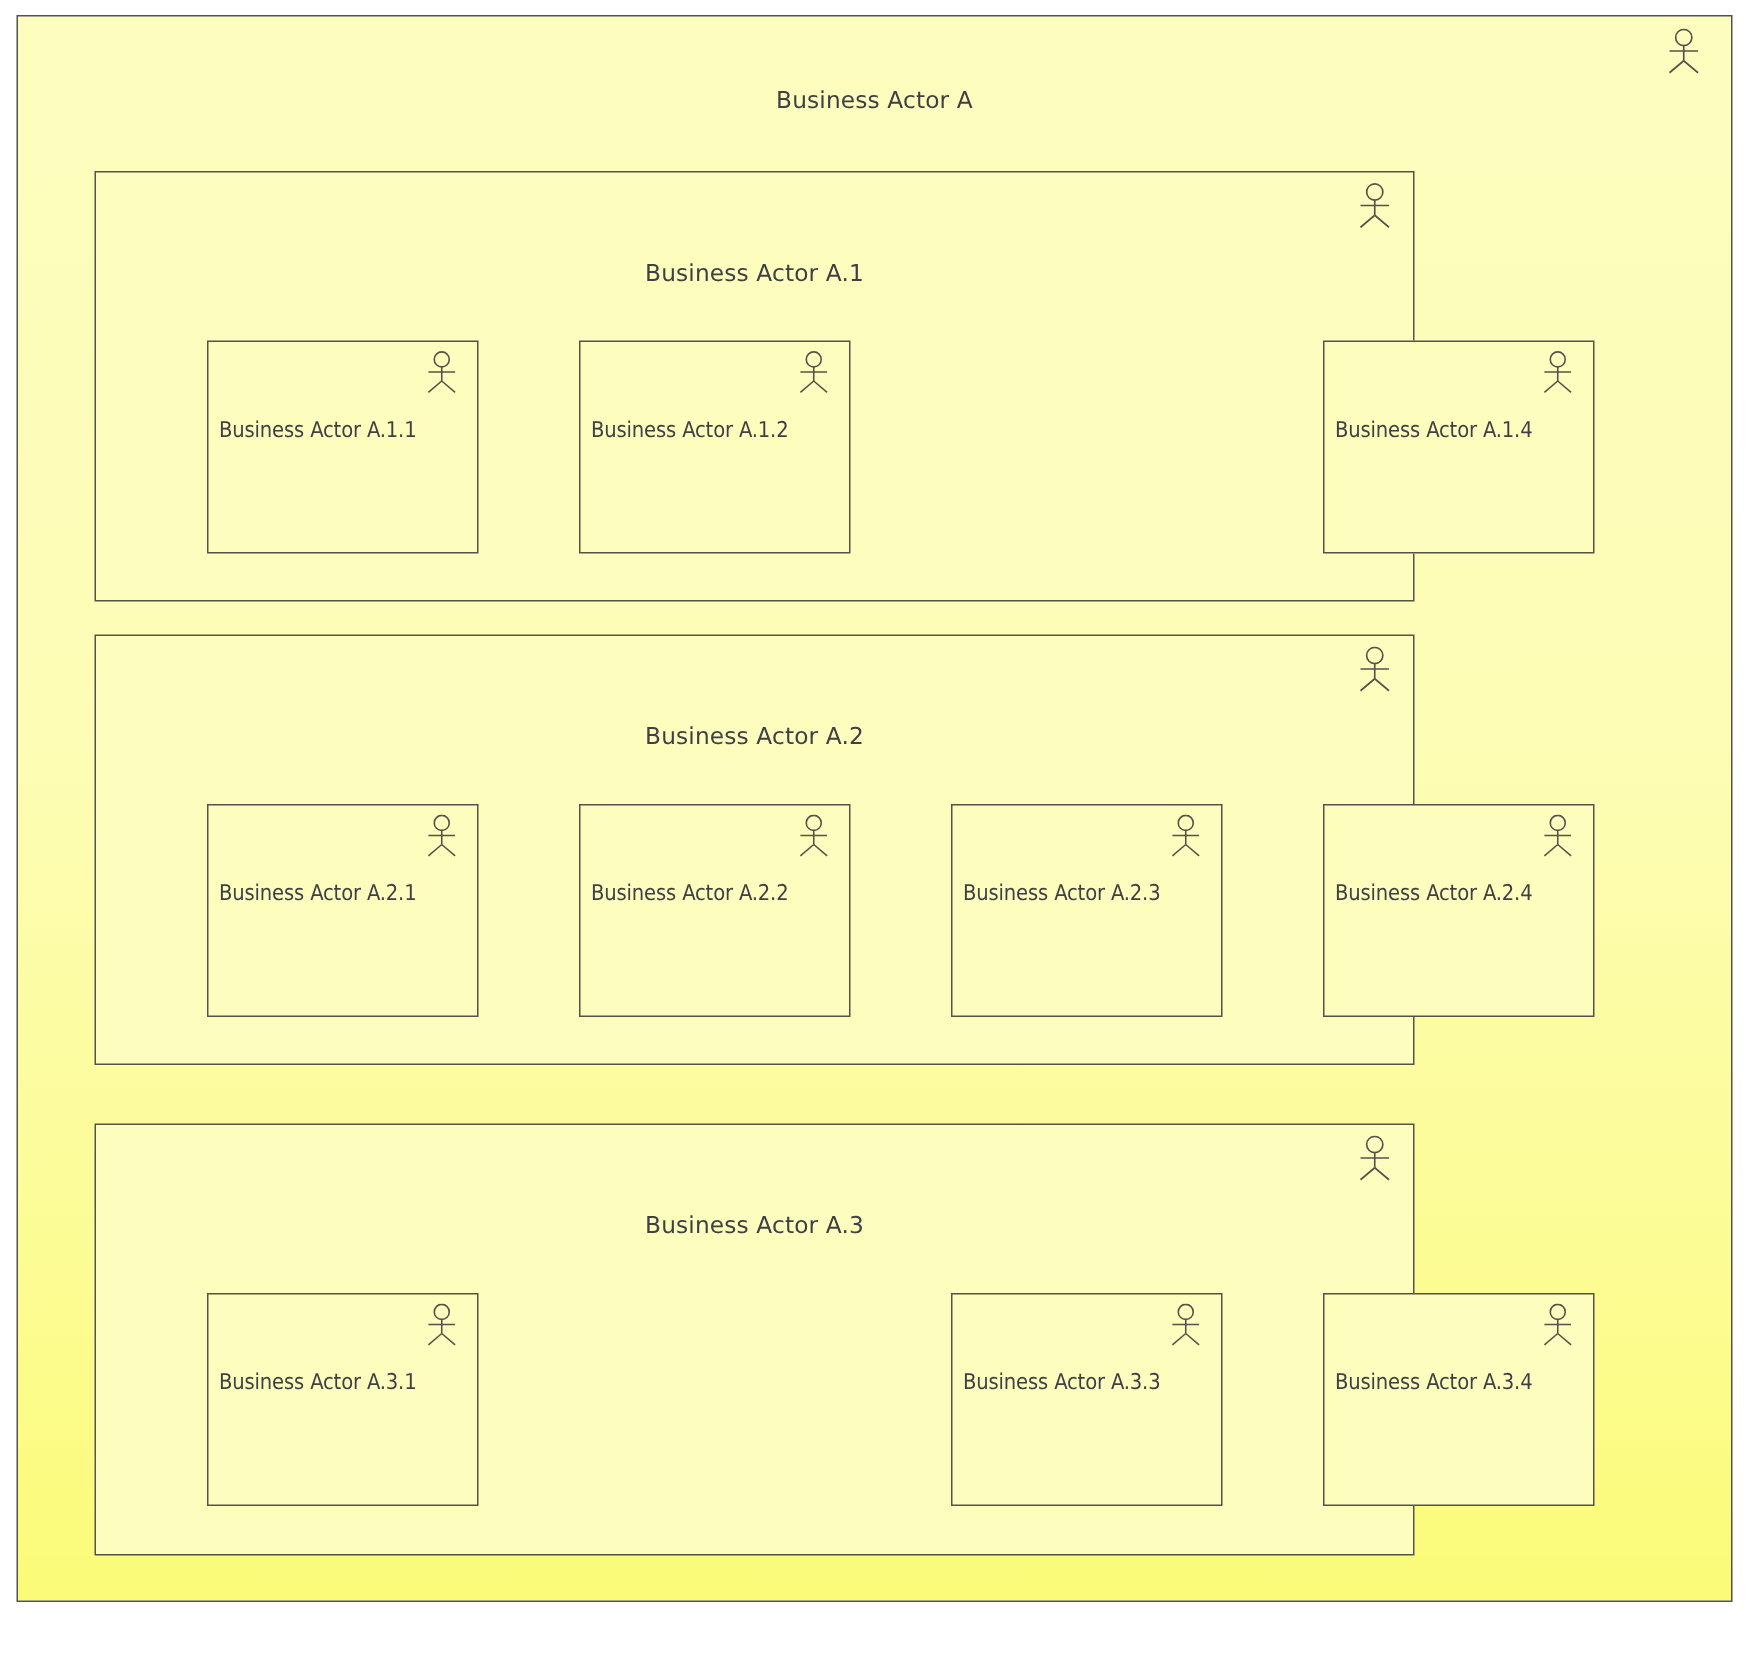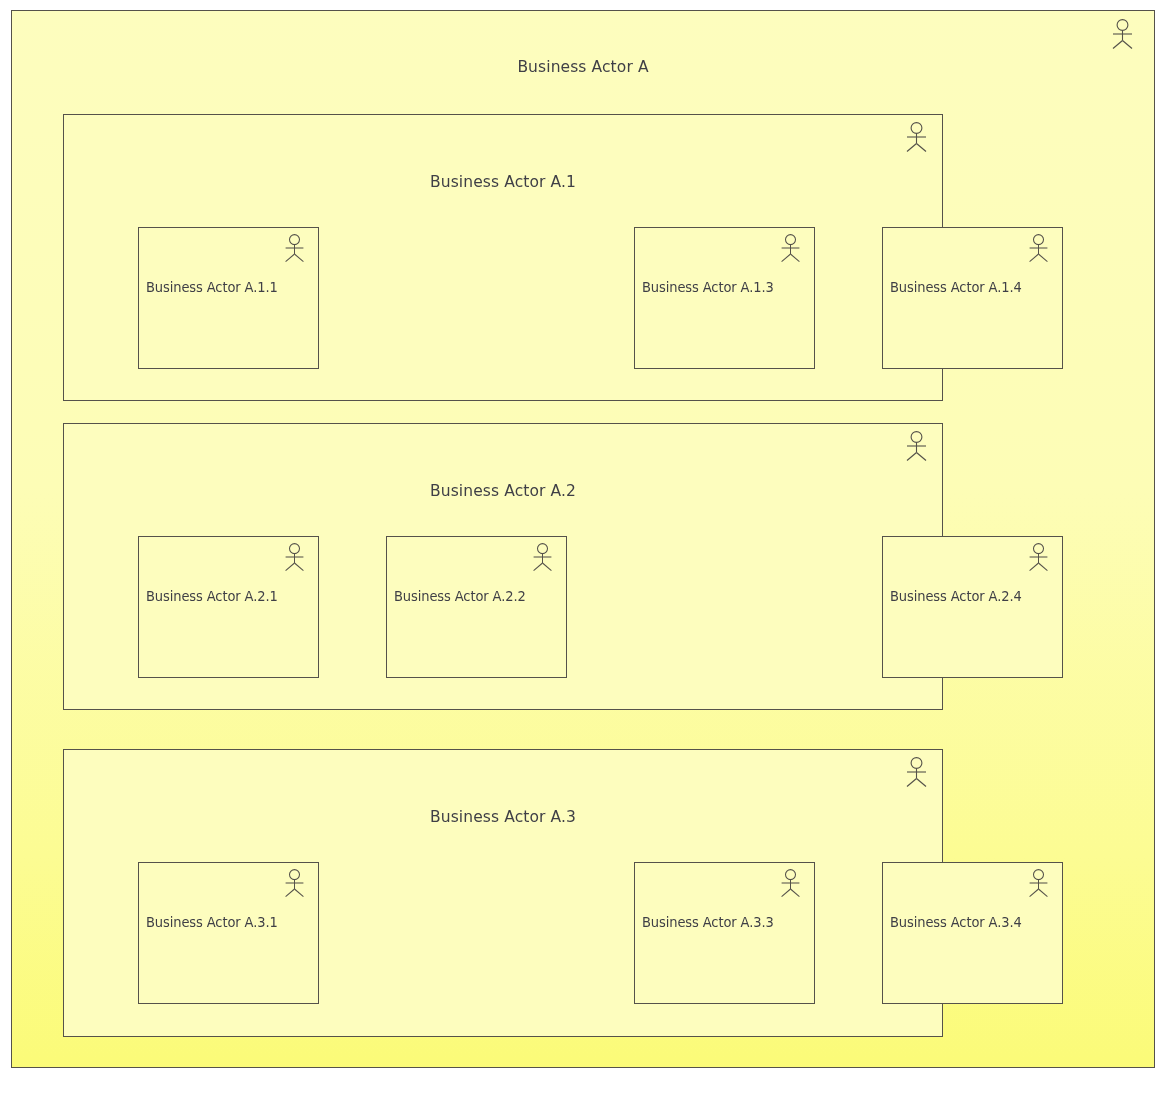--- a/index.html
+++ b/index.html
@@ -146,29 +146,29 @@
         <div class="actor-leaf col-1">
           <svg class="actor-icon leaf-icon" viewBox="0 0 25 30">
             <circle cx="12.5" cy="5.6" r="5" fill="none" stroke="#55524a" stroke-width="1.05"></circle>
             <line x1="12.5" y1="10.6" x2="12.5" y2="20" stroke="#55524a" stroke-width="1.05"></line>
             <line x1="3.6" y1="14" x2="21.4" y2="14" stroke="#55524a" stroke-width="1.05"></line>
             <line x1="12.5" y1="20" x2="3.6" y2="27.6" stroke="#55524a" stroke-width="1.05"></line>
             <line x1="12.5" y1="20" x2="21.4" y2="27.6" stroke="#55524a" stroke-width="1.05"></line>
           </svg>
           <div class="leaf-label">Business Actor A.1.1</div>
         </div>
-        <div class="actor-leaf col-3">
-          <svg class="actor-icon leaf-icon" viewBox="0 0 25 30">
-            <circle cx="12.5" cy="5.6" r="5" fill="none" stroke="#55524a" stroke-width="1.05"></circle>
-            <line x1="12.5" y1="10.6" x2="12.5" y2="20" stroke="#55524a" stroke-width="1.05"></line>
-            <line x1="3.6" y1="14" x2="21.4" y2="14" stroke="#55524a" stroke-width="1.05"></line>
-            <line x1="12.5" y1="20" x2="3.6" y2="27.6" stroke="#55524a" stroke-width="1.05"></line>
-            <line x1="12.5" y1="20" x2="21.4" y2="27.6" stroke="#55524a" stroke-width="1.05"></line>
-          </svg>
-          <div class="leaf-label">Business Actor A.1.3</div>
+        <div class="actor-leaf col-2">
+          <svg class="actor-icon leaf-icon" viewBox="0 0 25 30">
+            <circle cx="12.5" cy="5.6" r="5" fill="none" stroke="#55524a" stroke-width="1.05"></circle>
+            <line x1="12.5" y1="10.6" x2="12.5" y2="20" stroke="#55524a" stroke-width="1.05"></line>
+            <line x1="3.6" y1="14" x2="21.4" y2="14" stroke="#55524a" stroke-width="1.05"></line>
+            <line x1="12.5" y1="20" x2="3.6" y2="27.6" stroke="#55524a" stroke-width="1.05"></line>
+            <line x1="12.5" y1="20" x2="21.4" y2="27.6" stroke="#55524a" stroke-width="1.05"></line>
+          </svg>
+          <div class="leaf-label">Business Actor A.1.2</div>
         </div>
         <div class="actor-leaf col-4">
           <svg class="actor-icon leaf-icon" viewBox="0 0 25 30">
             <circle cx="12.5" cy="5.6" r="5" fill="none" stroke="#55524a" stroke-width="1.05"></circle>
             <line x1="12.5" y1="10.6" x2="12.5" y2="20" stroke="#55524a" stroke-width="1.05"></line>
             <line x1="3.6" y1="14" x2="21.4" y2="14" stroke="#55524a" stroke-width="1.05"></line>
             <line x1="12.5" y1="20" x2="3.6" y2="27.6" stroke="#55524a" stroke-width="1.05"></line>
             <line x1="12.5" y1="20" x2="21.4" y2="27.6" stroke="#55524a" stroke-width="1.05"></line>
           </svg>
           <div class="leaf-label">Business Actor A.1.4</div>
@@ -199,20 +199,30 @@
         <div class="actor-leaf col-2">
           <svg class="actor-icon leaf-icon" viewBox="0 0 25 30">
             <circle cx="12.5" cy="5.6" r="5" fill="none" stroke="#55524a" stroke-width="1.05"></circle>
             <line x1="12.5" y1="10.6" x2="12.5" y2="20" stroke="#55524a" stroke-width="1.05"></line>
             <line x1="3.6" y1="14" x2="21.4" y2="14" stroke="#55524a" stroke-width="1.05"></line>
             <line x1="12.5" y1="20" x2="3.6" y2="27.6" stroke="#55524a" stroke-width="1.05"></line>
             <line x1="12.5" y1="20" x2="21.4" y2="27.6" stroke="#55524a" stroke-width="1.05"></line>
           </svg>
           <div class="leaf-label">Business Actor A.2.2</div>
         </div>
+        <div class="actor-leaf col-3">
+          <svg class="actor-icon leaf-icon" viewBox="0 0 25 30">
+            <circle cx="12.5" cy="5.6" r="5" fill="none" stroke="#55524a" stroke-width="1.05"></circle>
+            <line x1="12.5" y1="10.6" x2="12.5" y2="20" stroke="#55524a" stroke-width="1.05"></line>
+            <line x1="3.6" y1="14" x2="21.4" y2="14" stroke="#55524a" stroke-width="1.05"></line>
+            <line x1="12.5" y1="20" x2="3.6" y2="27.6" stroke="#55524a" stroke-width="1.05"></line>
+            <line x1="12.5" y1="20" x2="21.4" y2="27.6" stroke="#55524a" stroke-width="1.05"></line>
+          </svg>
+          <div class="leaf-label">Business Actor A.2.3</div>
+        </div>
         <div class="actor-leaf col-4">
           <svg class="actor-icon leaf-icon" viewBox="0 0 25 30">
             <circle cx="12.5" cy="5.6" r="5" fill="none" stroke="#55524a" stroke-width="1.05"></circle>
             <line x1="12.5" y1="10.6" x2="12.5" y2="20" stroke="#55524a" stroke-width="1.05"></line>
             <line x1="3.6" y1="14" x2="21.4" y2="14" stroke="#55524a" stroke-width="1.05"></line>
             <line x1="12.5" y1="20" x2="3.6" y2="27.6" stroke="#55524a" stroke-width="1.05"></line>
             <line x1="12.5" y1="20" x2="21.4" y2="27.6" stroke="#55524a" stroke-width="1.05"></line>
           </svg>
           <div class="leaf-label">Business Actor A.2.4</div>
         </div>

